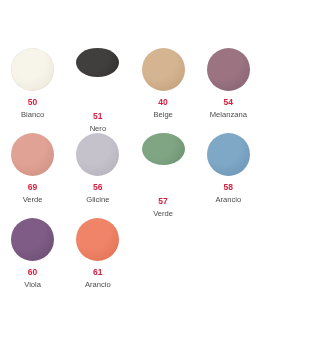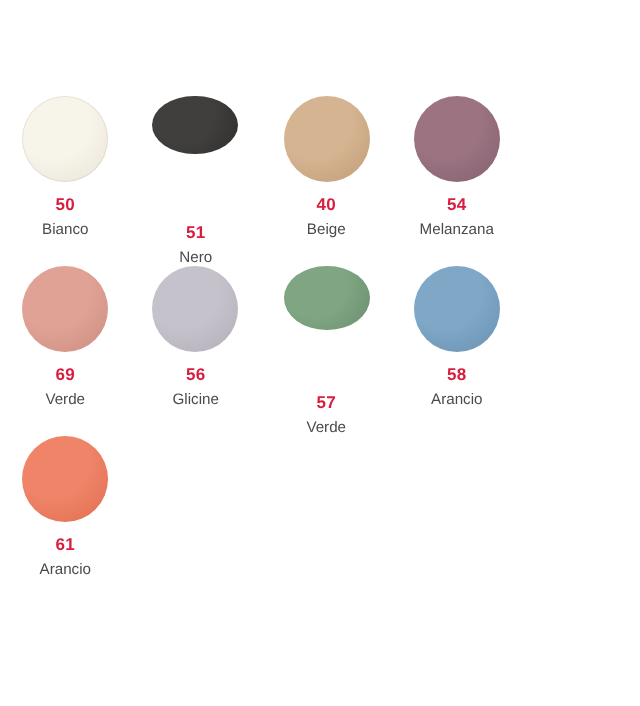--- a/index.html
+++ b/index.html
@@ -103,20 +103,25 @@
       <div class="swatch-name" style="color: rgb(75, 75, 75);">Verde</div>
     </div>
 
     <div class="swatch-cell">
       <div class="swatch-disc" style="background: radial-gradient(circle at 36% 30%, rgb(127, 167, 198) 0%, rgb(127, 167, 198) 45%, rgb(103, 145, 180) 100%);"></div>
       <div class="swatch-code" style="color: rgb(216, 30, 63);">58</div>
       <div class="swatch-name" style="color: rgb(75, 75, 75);">Arancio</div>
     </div>
 
 
+    <div class="swatch-cell">
+      <div class="swatch-disc" style="background: radial-gradient(circle at 36% 30%, rgb(126, 92, 133) 0%, rgb(126, 92, 133) 45%, rgb(105, 74, 113) 100%);"></div>
+      <div class="swatch-code" style="color: rgb(216, 30, 63);">60</div>
+      <div class="swatch-name" style="color: rgb(75, 75, 75);">Viola</div>
+    </div>
 
     <div class="swatch-cell">
       <div class="swatch-disc" style="background: radial-gradient(circle at 36% 30%, rgb(239, 132, 104) 0%, rgb(239, 132, 104) 45%, rgb(224, 109, 80) 100%);"></div>
       <div class="swatch-code" style="color: rgb(216, 30, 63);">61</div>
       <div class="swatch-name" style="color: rgb(75, 75, 75);">Arancio</div>
     </div>
 
   </div>
 </div>
 

